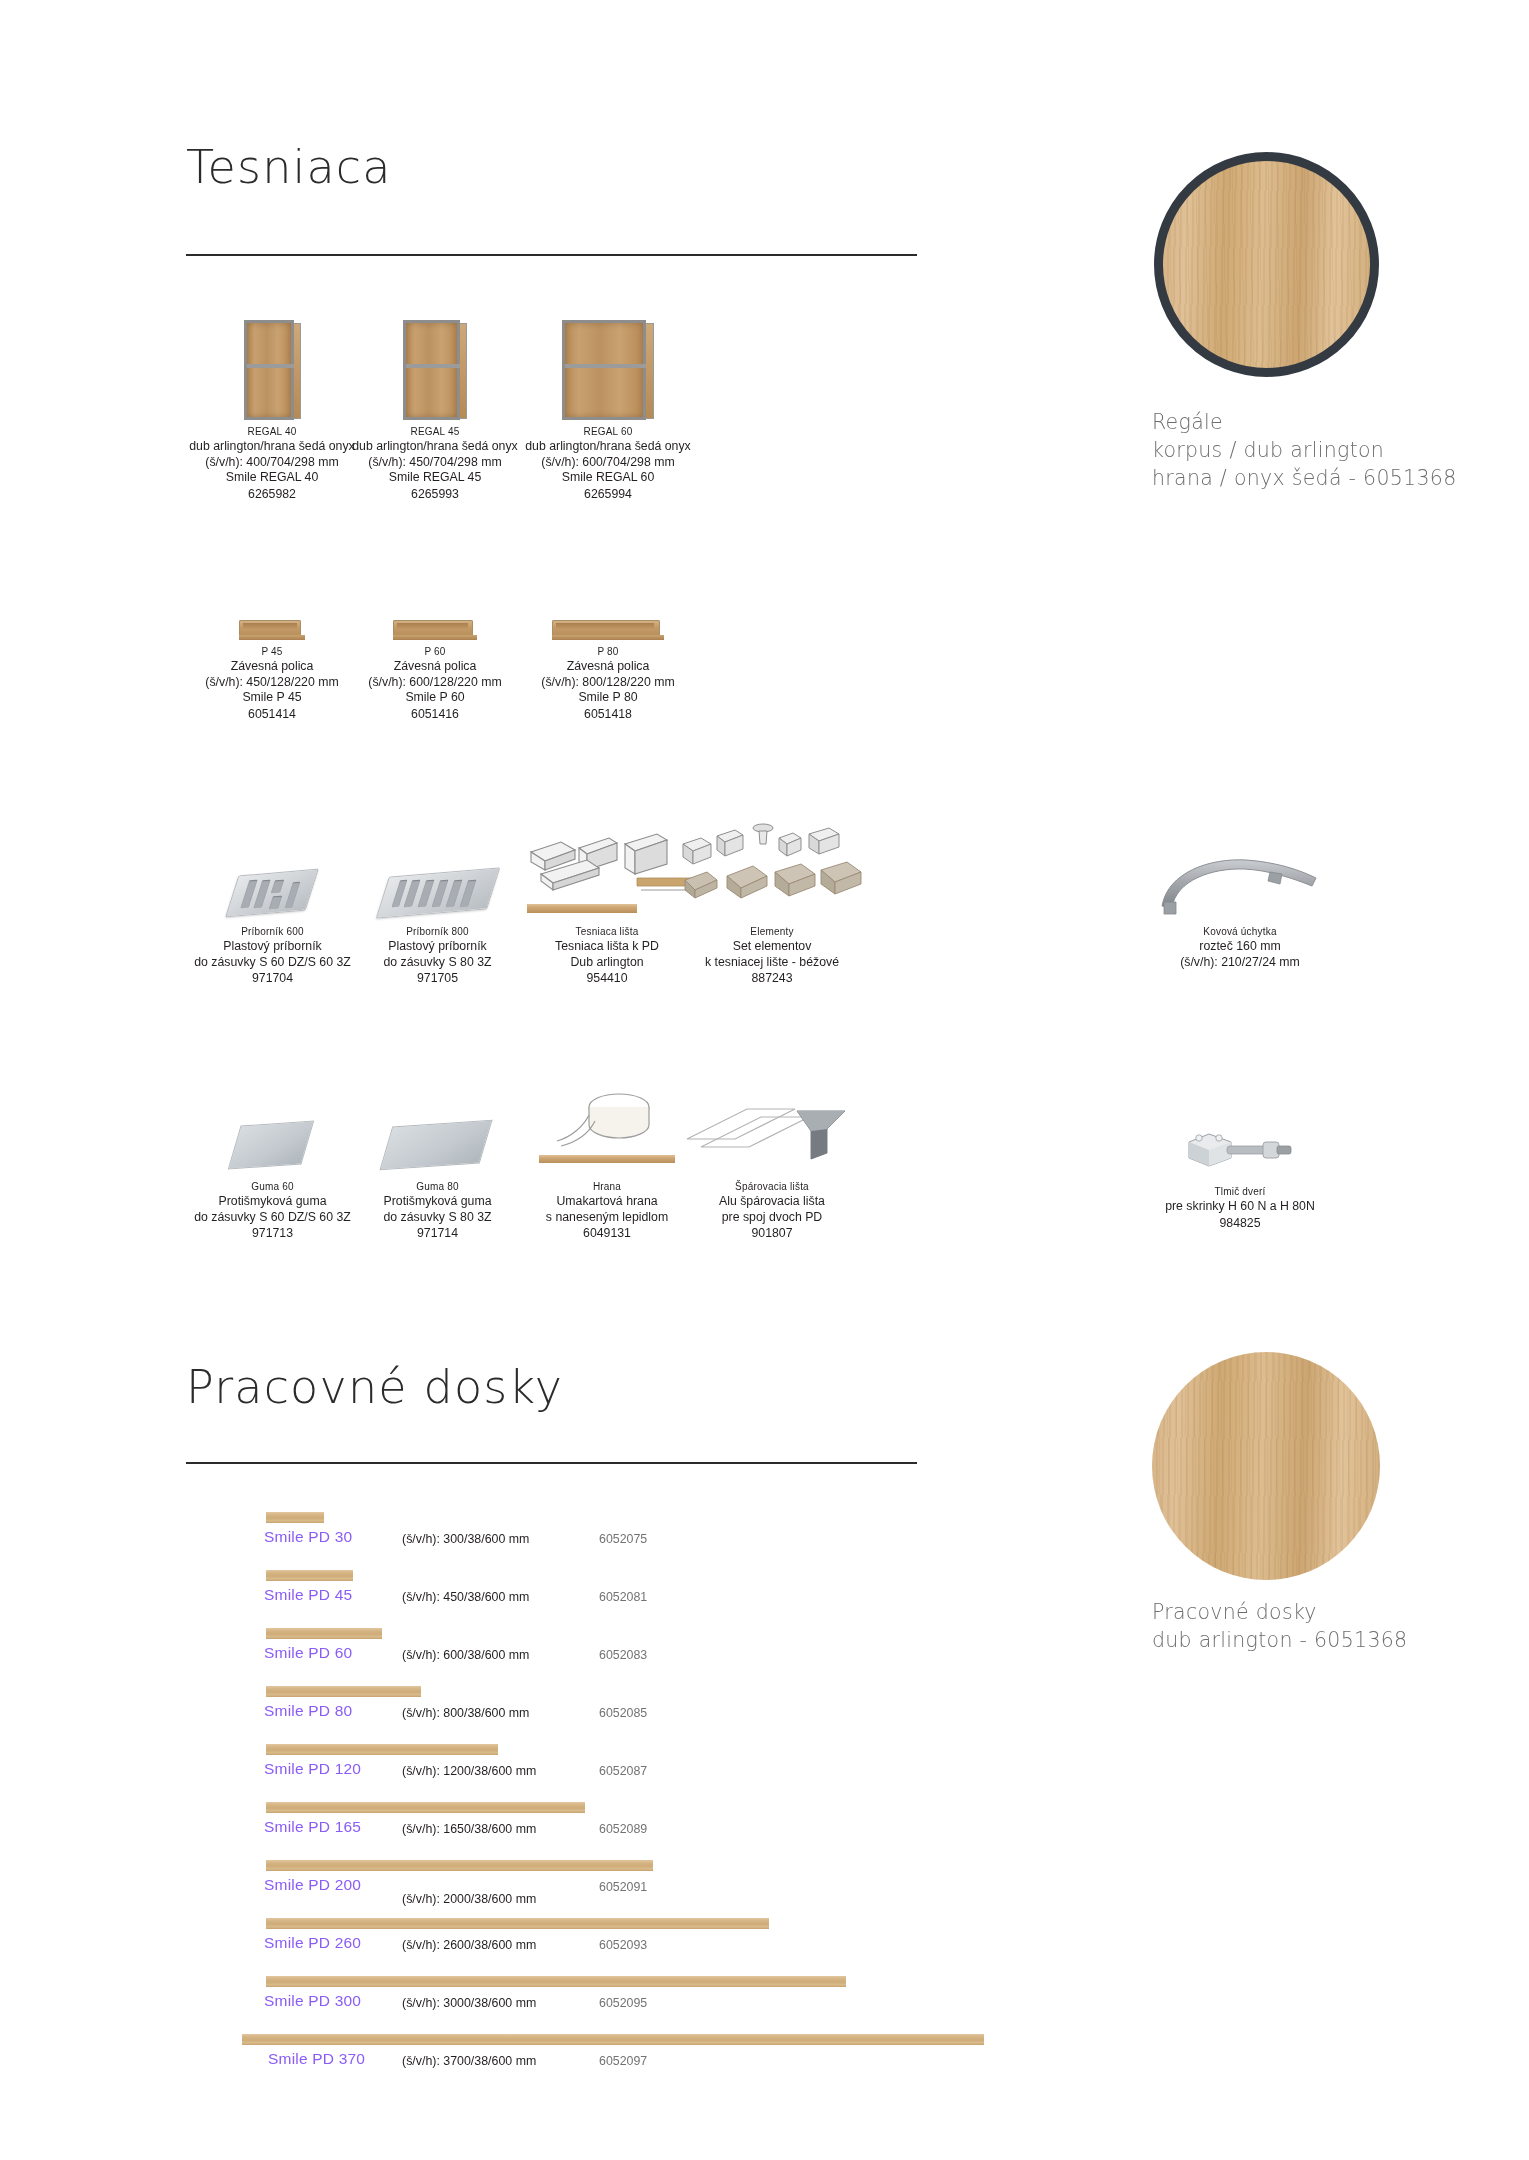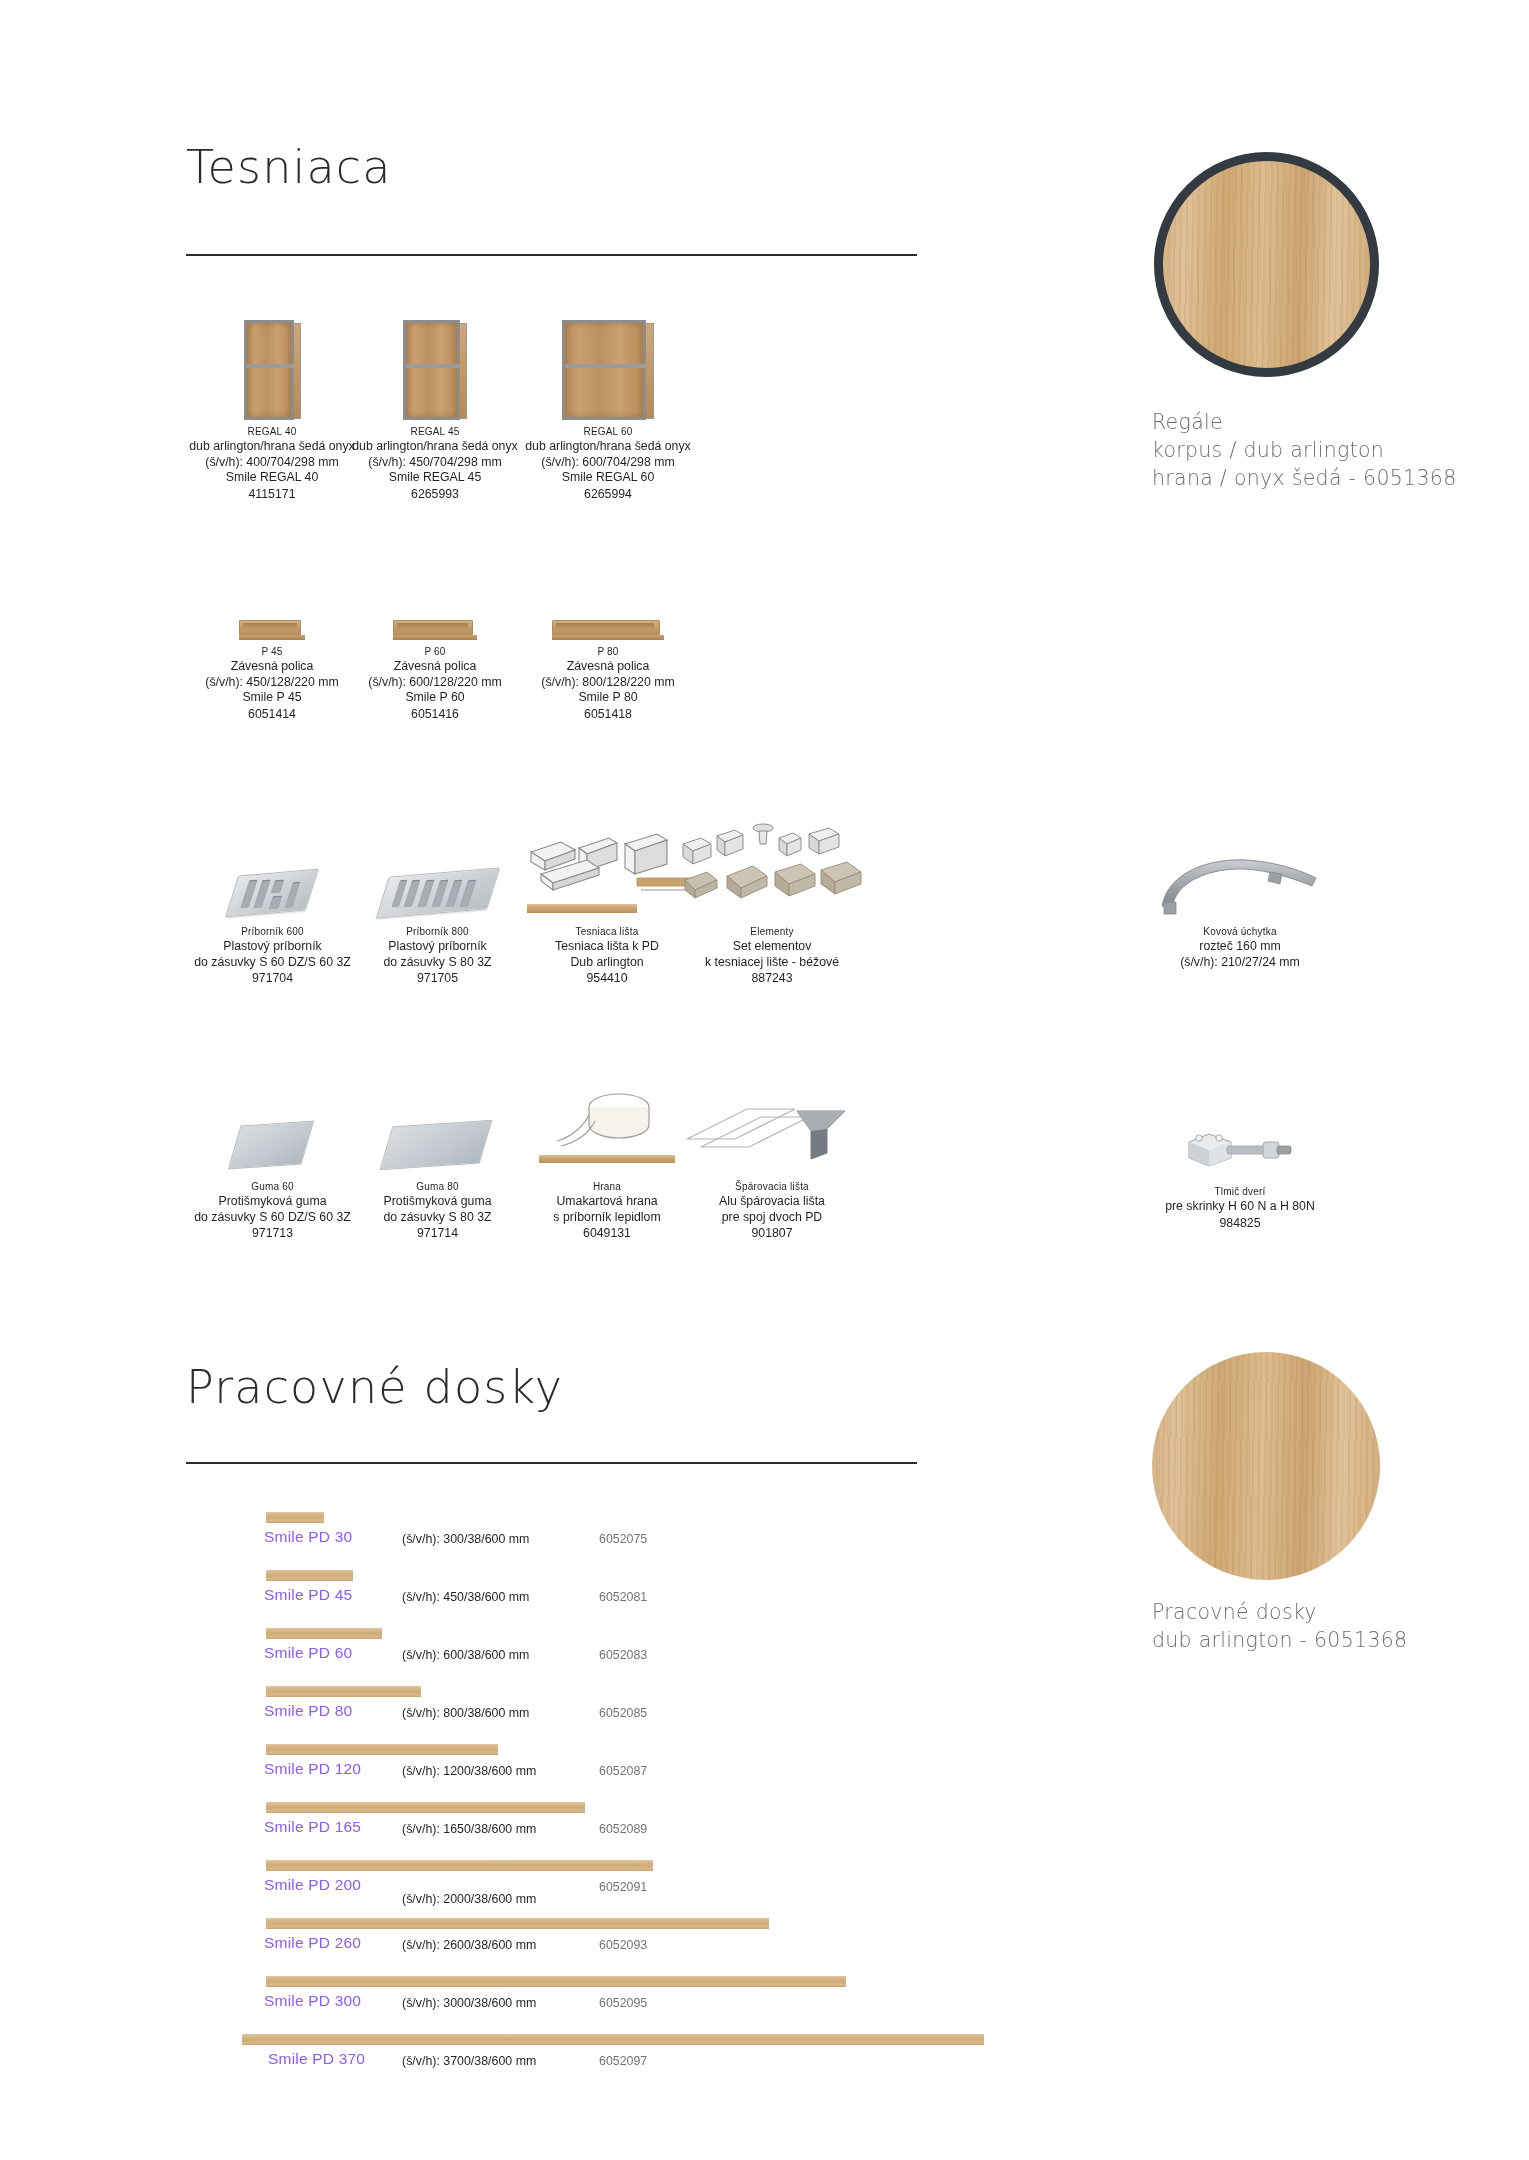--- a/index.html
+++ b/index.html
@@ -183,21 +183,21 @@
       <div class="top" style="left:0;top:0;width:50px;height:5px;"></div>
       <div class="carcass" style="width:50px;height:100px;"></div>
       <div class="shelf" style="top:44px;"></div>
       <div class="side" style="left:50px;top:3px;width:7px;height:96px;"></div>
     </div>
   </div>
   <div class="name">REGAL 40</div>
   <div class="line">dub arlington/hrana šedá onyx</div>
   <div class="line">(š/v/h): 400/704/298 mm</div>
   <div class="line">Smile REGAL 40</div>
-  <div class="code">4115171</div>
+  <div class="code">6265982</div>
 </div>
 
 <div class="cell" style="left:345px; top:300px; width:180px;">
   <div class="art">
     <div class="regal" style="width:64px;height:100px;">
       <div class="top" style="left:0;top:0;width:57px;height:5px;"></div>
       <div class="carcass" style="width:57px;height:100px;"></div>
       <div class="shelf" style="top:44px;"></div>
       <div class="side" style="left:57px;top:3px;width:7px;height:96px;"></div>
     </div>
@@ -427,21 +427,21 @@
         <ellipse cx="92" cy="22" rx="30" ry="13" fill="none" stroke="#9d9d9d" stroke-width="1.2"></ellipse>
         <path d="M62 22 L62 40 C62 47 76 53 92 53 C108 53 122 47 122 40 L122 22" fill="#f6f2ec" stroke="#9d9d9d" stroke-width="1.2"></path>
         <path d="M62 30 C56 42 44 52 30 56" fill="none" stroke="#9d9d9d" stroke-width="1.2"></path>
         <path d="M68 36 C62 48 50 57 34 61" fill="none" stroke="#9d9d9d" stroke-width="1.2"></path>
       </svg>
       <div class="woodstrip" style="left:12px;top:70px;width:136px;height:8px;"></div>
     </div>
   </div>
   <div class="name">Hrana</div>
   <div class="line">Umakartová hrana</div>
-  <div class="line">s príborník lepidlom</div>
+  <div class="line">s naneseným lepidlom</div>
   <div class="code">6049131</div>
 </div>
 
 <div class="cell" style="left:672px; top:1070px; width:200px;">
   <div class="art" style="height:105px;">
     <svg width="190" height="80" viewBox="0 0 190 80">
       <path d="M10 44 L70 14 L118 14 L58 44 Z" fill="none" stroke="#b4b4b4" stroke-width="1.2"></path>
       <path d="M24 52 L84 22 L132 22 L72 52 Z" fill="none" stroke="#b4b4b4" stroke-width="1.2"></path>
       <path d="M120 16 L168 16 L150 34 L150 58 L134 64 L134 36 Z" fill="#8c9197" stroke="#7c8187" stroke-width="1"></path>
       <path d="M134 36 L150 34 L150 58 L134 64 Z" fill="#767b81"></path>

